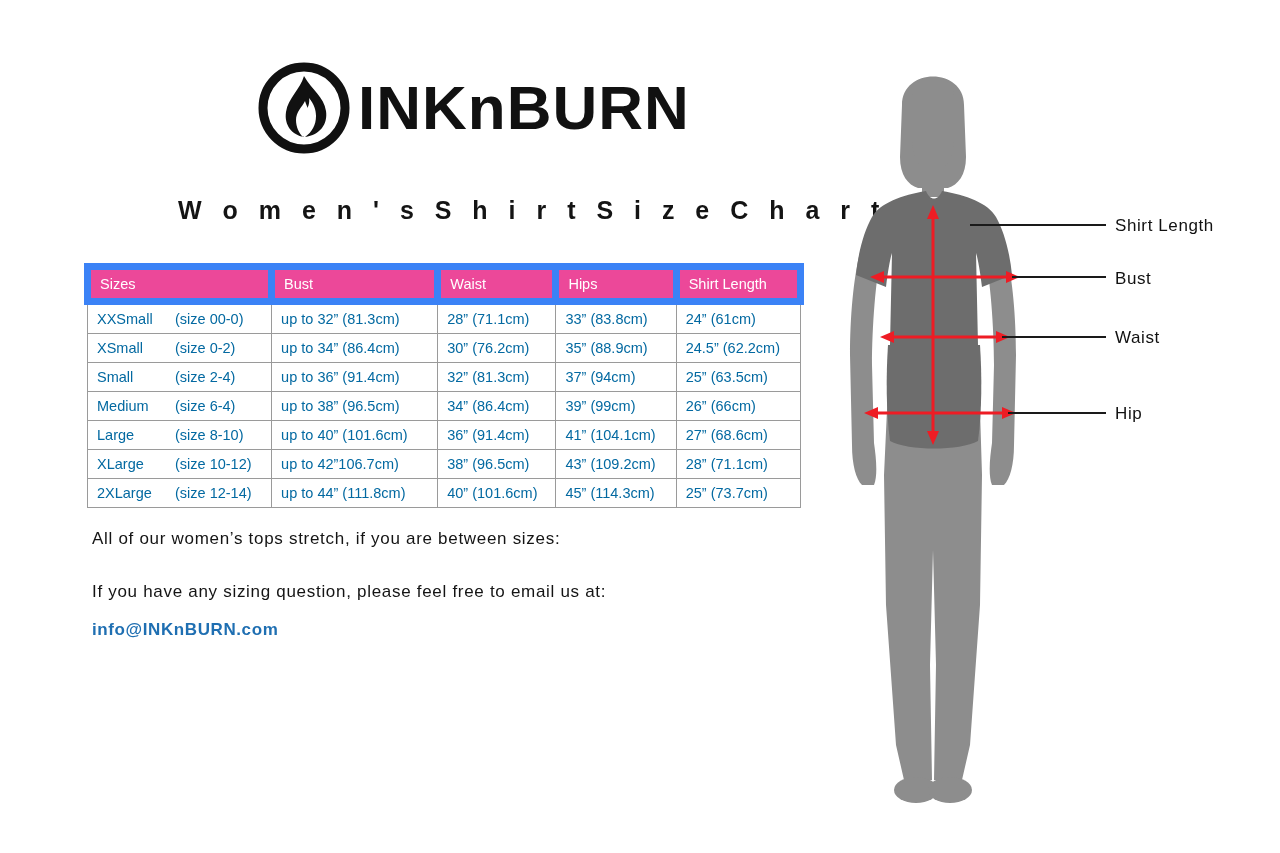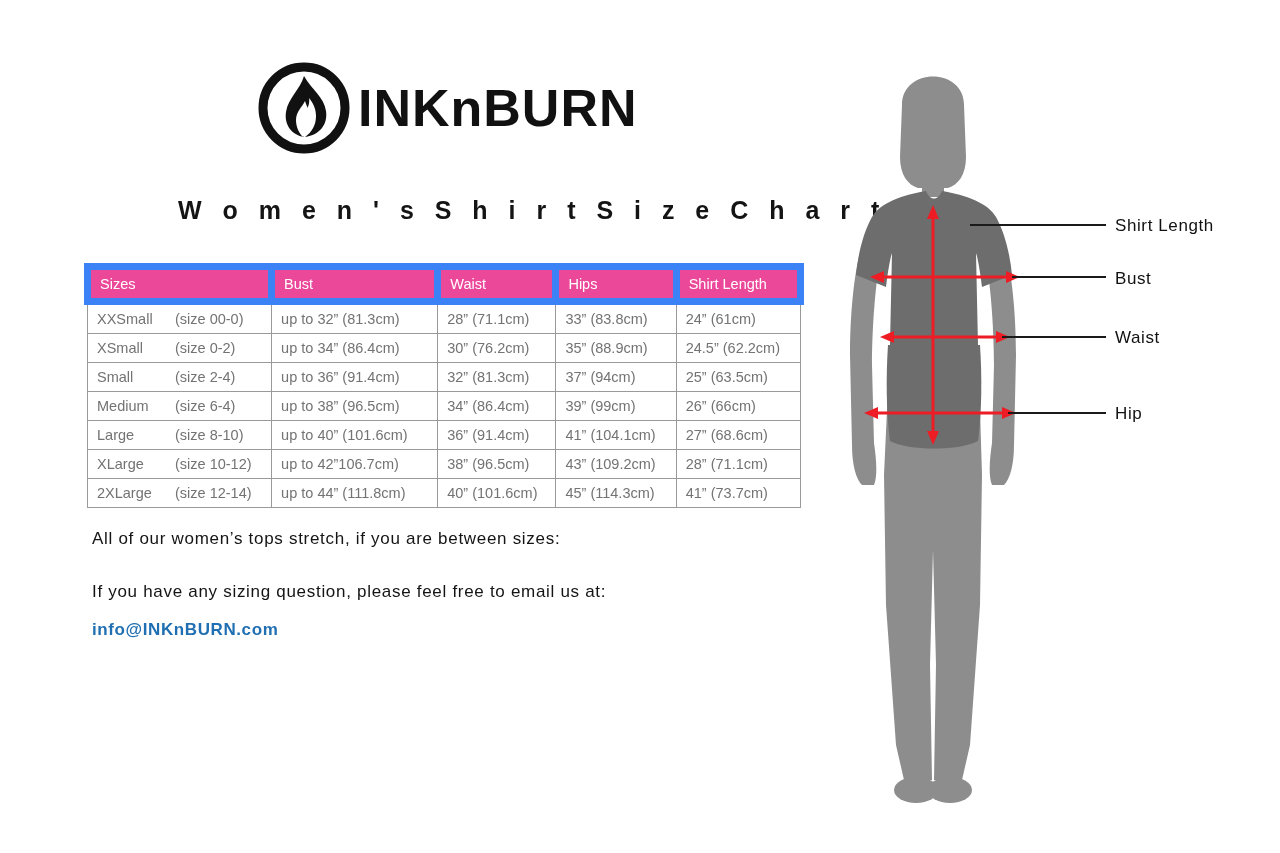--- a/index.html
+++ b/index.html
@@ -30,21 +30,21 @@
     align-items: center;
   }
   .logo-mark {
     width: 92px;
     height: 92px;
     position: relative;
     flex: 0 0 auto;
   }
   .logo-wordmark {
     font-family: "Liberation Sans", sans-serif;
-    font-size: 52px;
+    font-size: 62px;
     font-weight: bold;
     letter-spacing: 1px;
     color: #111111;
     margin-left: 8px;
     line-height: 1;
   }
 
   
   .chart-title {
     position: absolute;
@@ -71,21 +71,21 @@
     color: #ffffff;
     text-align: left;
     font-weight: normal;
     padding: 6px 8px 6px 9px;
     border: 7px solid #3b82f6;
     font-size: 14.5px;
   }
   .size-table td {
     border: 1px solid #9a9a9a;
     padding: 4px 8px 4px 9px;
-    color: #737373;
+    color: #0369a1;
     height: 20px;
     white-space: nowrap;
   }
   .size-table td.size-cell {
     position: relative;
     padding-left: 9px;
   }
   .size-cell .sz-name {
     display: inline-block;
     min-width: 78px;
@@ -208,21 +208,21 @@
         <td>up to 42”106.7cm)</td>
         <td>38” (96.5cm)</td>
         <td>43” (109.2cm)</td>
         <td>28” (71.1cm)</td>
       </tr>
       <tr>
         <td class="size-cell"><span class="sz-name">2XLarge</span><span>(size 12-14)</span></td>
         <td>up to 44” (111.8cm)</td>
         <td>40” (101.6cm)</td>
         <td>45” (114.3cm)</td>
-        <td>41” (73.7cm)</td>
+        <td>25” (73.7cm)</td>
       </tr>
     </tbody>
   </table>
 
   <div class="notes">
     <div class="lead">All of our women’s tops stretch, if you are between sizes:</div>
     <div class="contact">If you have any sizing question, please feel free to email us at:</div>
     <div class="email">info@INKnBURN.com</div>
   </div>
 

